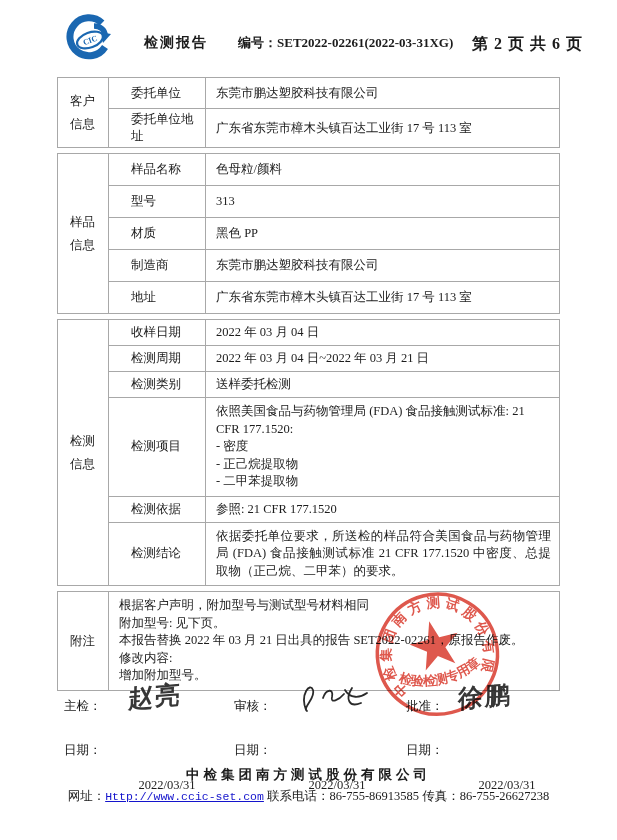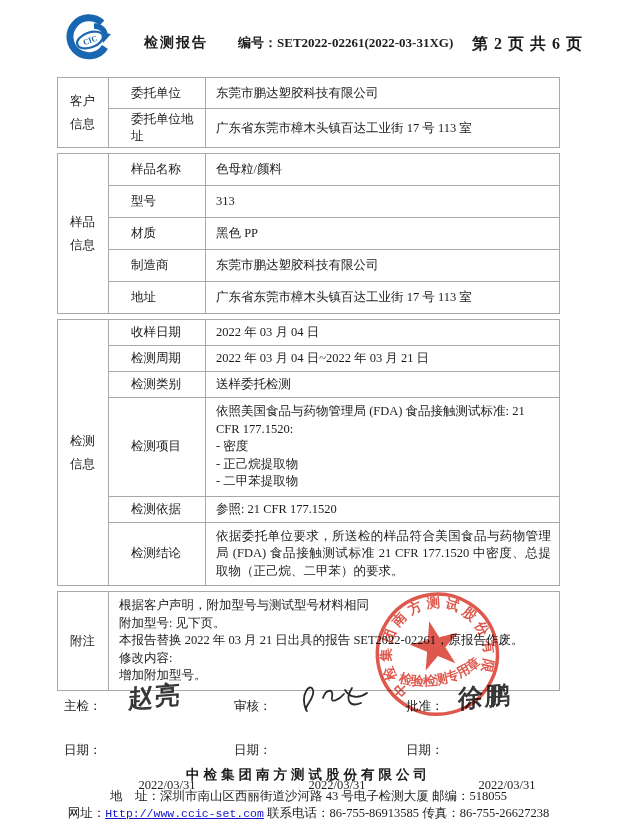--- a/index.html
+++ b/index.html
@@ -212,23 +212,19 @@
       </text>
       <text font-size="13" fill="#d93a2d" font-weight="bold" font-family="Liberation Serif,serif">
         <textPath href="#bannerPath" startOffset="2" textLength="88">检验检测专用章</textPath>
       </text>
     </svg>
   </div>
 
   <div class="footer">
     <div class="f-company">中检集团南方测试股份有限公司</div>
     <div class="f-line">
-      <span>地　址：</span><span>深圳市南山区西丽街道沙河路 43 号电子检测大厦</span>
-      <span>邮编：</span><span>518055</span>
-    </div>
-    <div class="f-line">
       <span>网址：</span><a class="url" href="#">Http://www.ccic-set.com</a>
       <span>联系电话：</span><span>86-755-86913585</span>
       <span>传真：</span><span>86-755-26627238</span>
     </div>
   </div>
 
 </div>
 
 </body></html>

